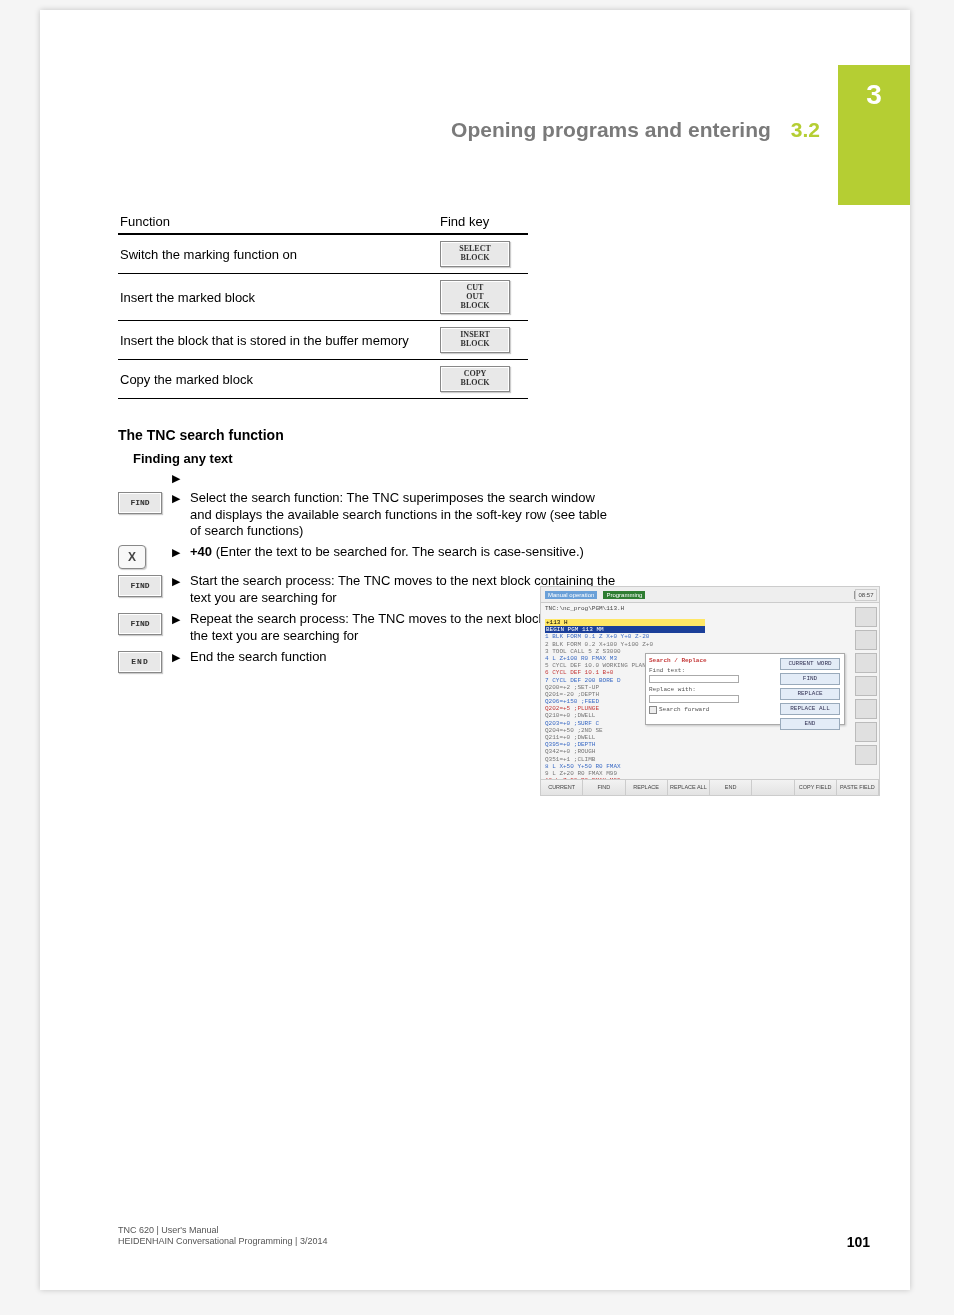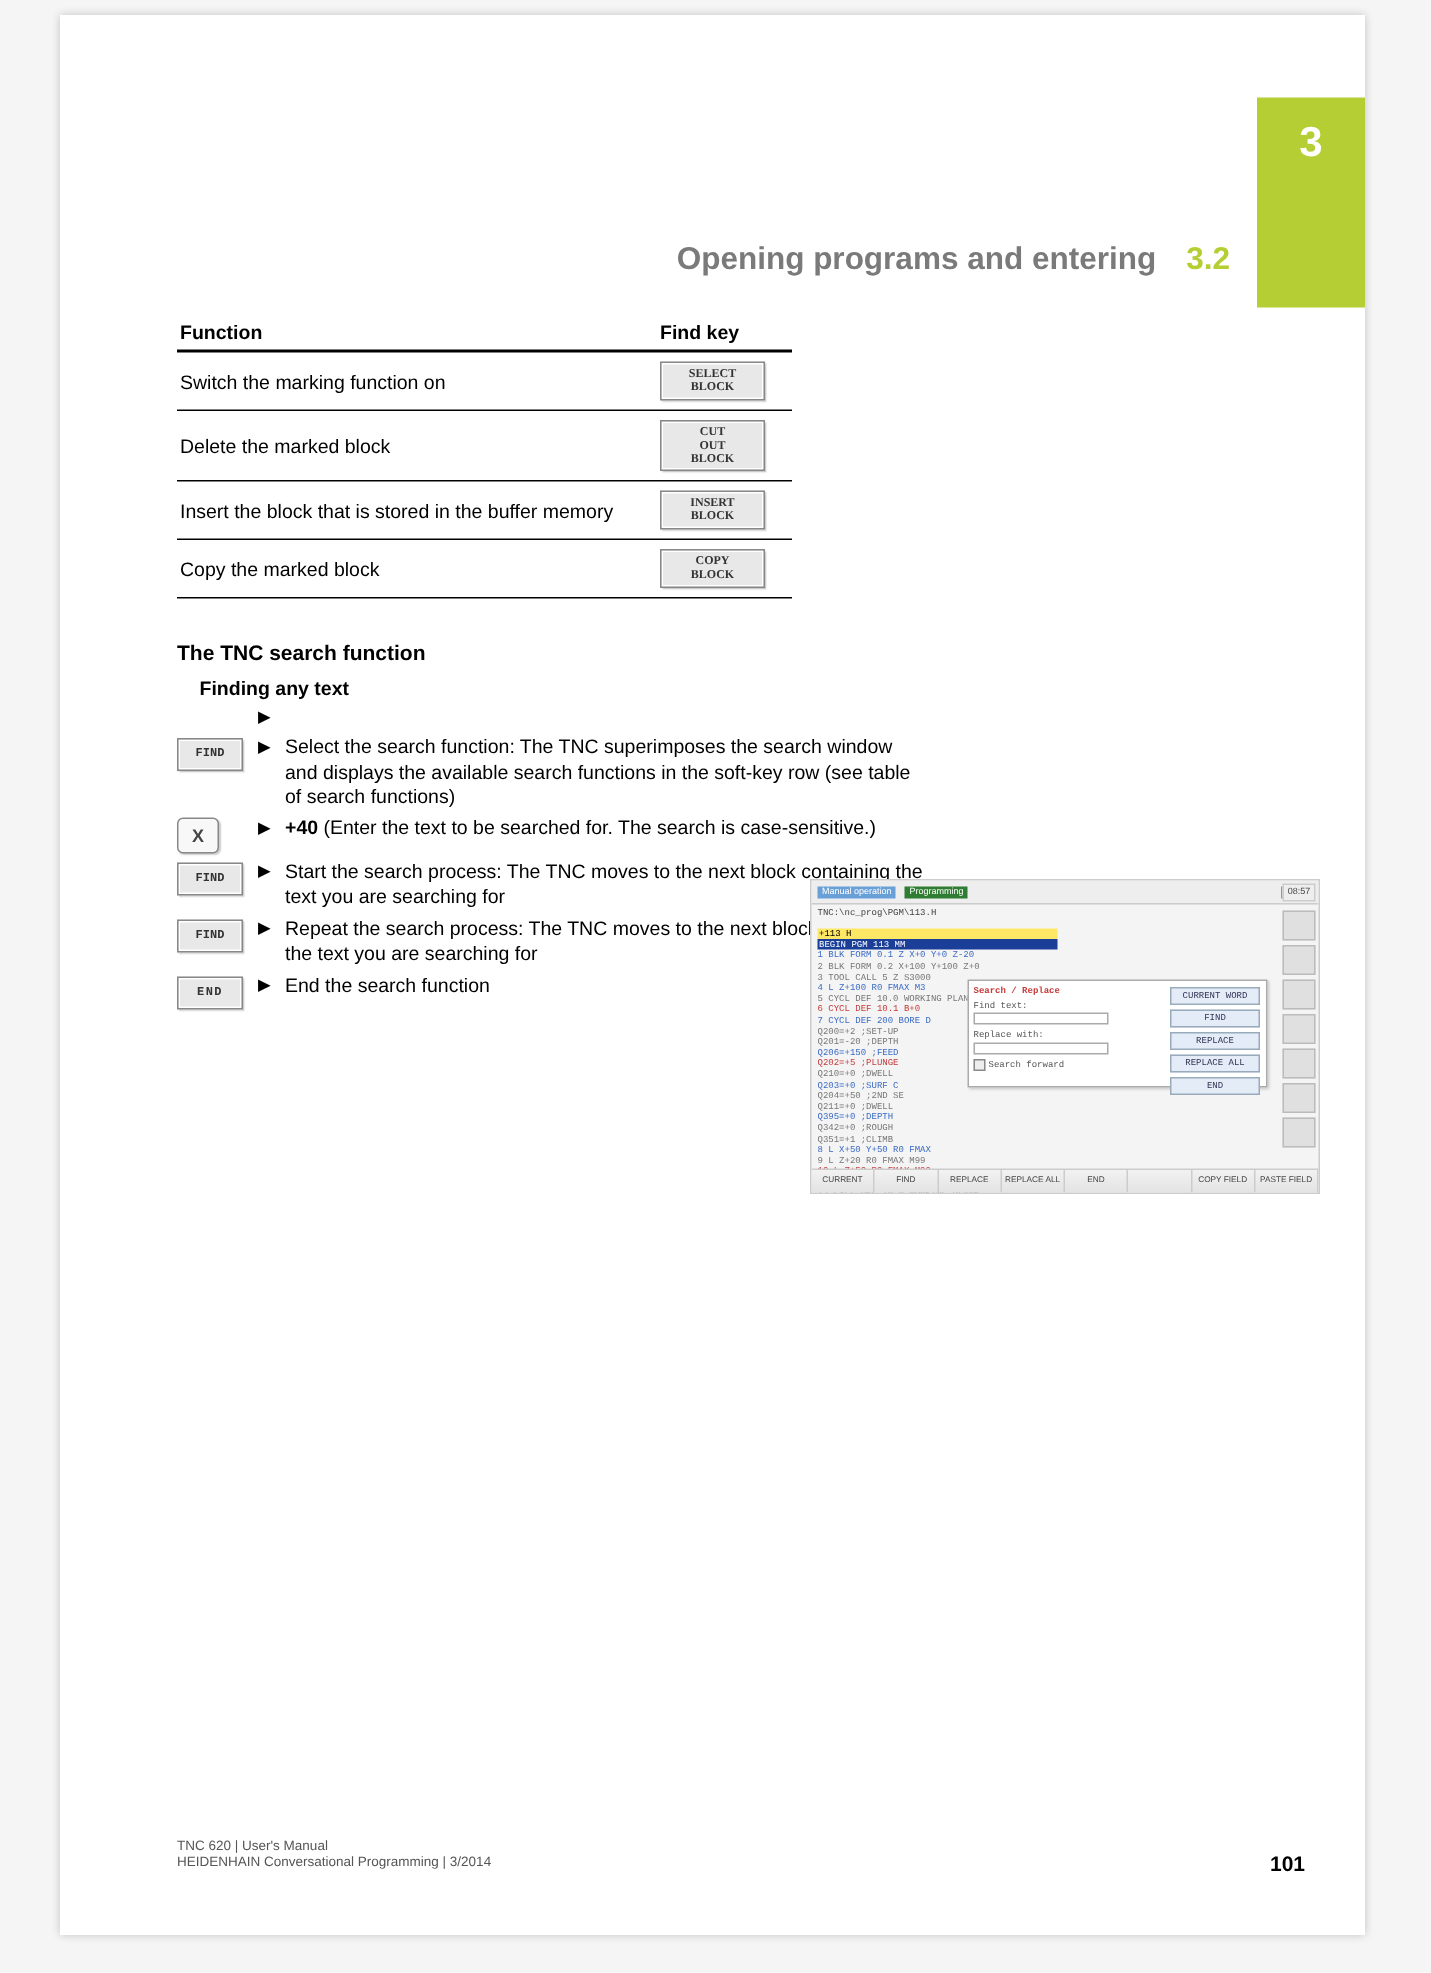--- a/index.html
+++ b/index.html
@@ -44,38 +44,37 @@
   }
   .header-title {
     color: #7a7a7a;
     font-size: 21px;
     font-weight: bold;
   }
   .header-num {
     color: #b5ce33;
     font-size: 21px;
     font-weight: bold;
-    margin-top: 43px;
   }
   .content {
     position: absolute;
     left: 78px;
     top: 200px;
     width: 720px;
   }
   table.func {
     border-collapse: collapse;
     width: 410px;
     font-size: 13px;
   }
   table.func th {
     text-align: left;
     border-bottom: 2px solid #000;
     padding: 4px 2px 4px 2px;
-    font-weight: bold;
+    font-weight: normal;
     margin-top: 48px;
   }
   table.func td {
     border-bottom: 1px solid #000;
     padding: 6px 2px;
     vertical-align: middle;
   }
   table.func td:first-child { width: 320px; }
   .softkey {
     display: inline-block;
@@ -266,21 +265,21 @@
           <th>Find key</th>
         </tr>
       </thead>
       <tbody>
         <tr>
           <td>Switch the marking function on</td>
           <td><span class="softkey">SELECT
 BLOCK</span></td>
         </tr>
         <tr>
-          <td>Delete the marked block</td>
+          <td>Insert the marked block</td>
           <td><span class="softkey">CUT
 OUT
 BLOCK</span></td>
         </tr>
         <tr>
           <td>Insert the block that is stored in the buffer memory</td>
           <td><span class="softkey">INSERT
 BLOCK</span></td>
         </tr>
         <tr>

